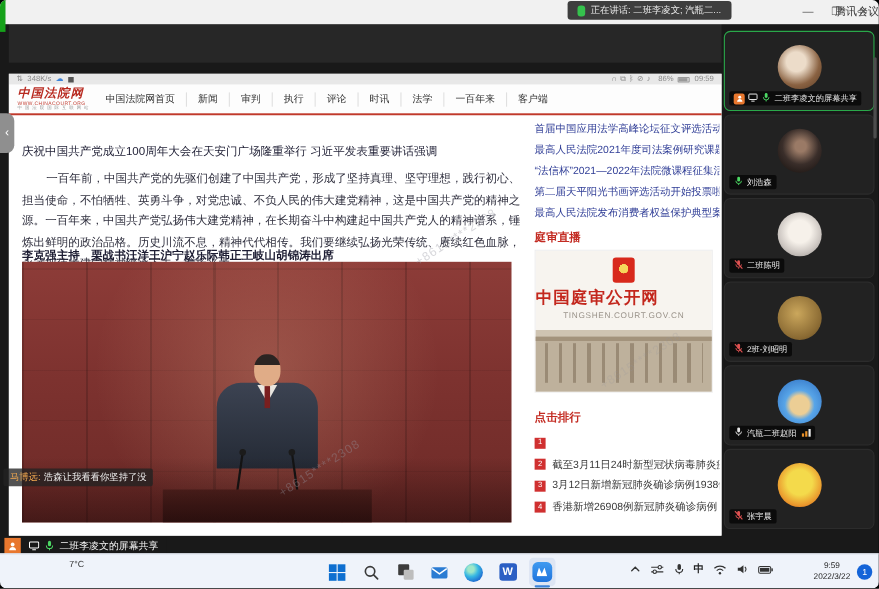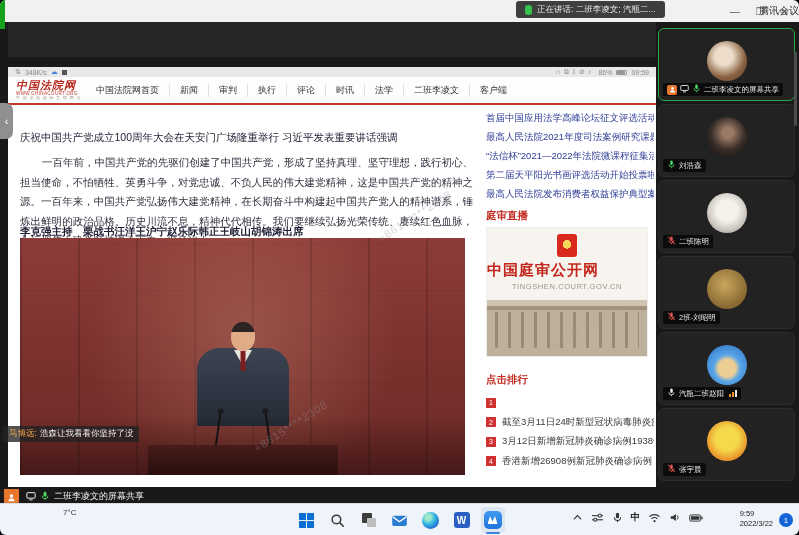--- a/index.html
+++ b/index.html
@@ -159,21 +159,21 @@
   .edgeicon{width:17px;height:17px;border-radius:50%;
     background:radial-gradient(circle at 36% 32%,#9fe7c8 0 18%,#38b9e3 42%,#2174d4 72%,#1a5ab6);}
   .wordicon{width:16px;height:16px;border-radius:3px;background:#2b5fc4;color:#fff;font-size:10px;font-weight:bold;
     display:flex;align-items:center;justify-content:center;}
   .meeticon{width:18px;height:18px;border-radius:5px;background:linear-gradient(180deg,#3f9af0,#1f74dd);position:relative;}
   .meeticon::after{content:"";position:absolute;left:4px;top:5px;width:10px;height:8px;background:#fff;
     clip-path:polygon(0 100%,25% 0,50% 70%,75% 0,100% 100%);}
   .tray{position:absolute;right:96px;top:7px;display:flex;align-items:center;gap:8px;color:#333;}
   .tray .t{display:flex;align-items:center;justify-content:center;cursor:pointer;}
   .ime{font-size:9.5px;font-weight:bold;color:#222;}
-  .clock{position:absolute;right:26px;top:5px;text-align:left;font-size:7.5px;color:#222;line-height:1.35;cursor:pointer;margin-left:32px;}
+  .clock{position:absolute;right:26px;top:5px;text-align:center;font-size:7.5px;color:#222;line-height:1.35;cursor:pointer;margin-left:32px;}
   .tbadge{position:absolute;right:6px;top:9px;width:14px;height:14px;border-radius:50%;background:#1464d8;color:#fff;
     font-size:8px;display:flex;align-items:center;justify-content:center;cursor:pointer;}
 </style>
 </head>
 <body>
 
 <div class="app">
 
   <div class="titlebar">
     <span class="title">腾讯会议</span>
@@ -215,21 +215,21 @@
           <div class="l3">中 国 法 院 国 际 互 联 网 站</div>
         </div>
         <div class="navlinks" id="navlinks">
             <span class="navlink">中国法院网首页</span>
             <span class="navlink">新闻</span>
             <span class="navlink">审判</span>
             <span class="navlink">执行</span>
             <span class="navlink">评论</span>
             <span class="navlink">时讯</span>
             <span class="navlink">法学</span>
-            <span class="navlink">二班李凌文</span>
+            <span class="navlink">一百年来</span>
             <span class="navlink">客户端</span>
           </div>
       </div>
       <div class="redline"></div>
 
       <div class="content">
 
         <div class="headline">庆祝中国共产党成立100周年大会在天安门广场隆重举行 习近平发表重要讲话强调</div>
         <div class="para">一百年前，中国共产党的先驱们创建了中国共产党，形成了坚持真理、坚守理想，践行初心、担当使命，不怕牺牲、英勇斗争，对党忠诚、不负人民的伟大建党精神，这是中国共产党的精神之源。一百年来，中国共产党弘扬伟大建党精神，在长期奋斗中构建起中国共产党人的精神谱系，锤炼出鲜明的政治品格。历史川流不息，精神代代相传。我们要继续弘扬光荣传统、赓续红色血脉，永远把伟大建党精神继承下去、发扬光大</div>
         <div class="byline">李克强主持　栗战书汪洋王沪宁赵乐际韩正王岐山胡锦涛出席</div>

